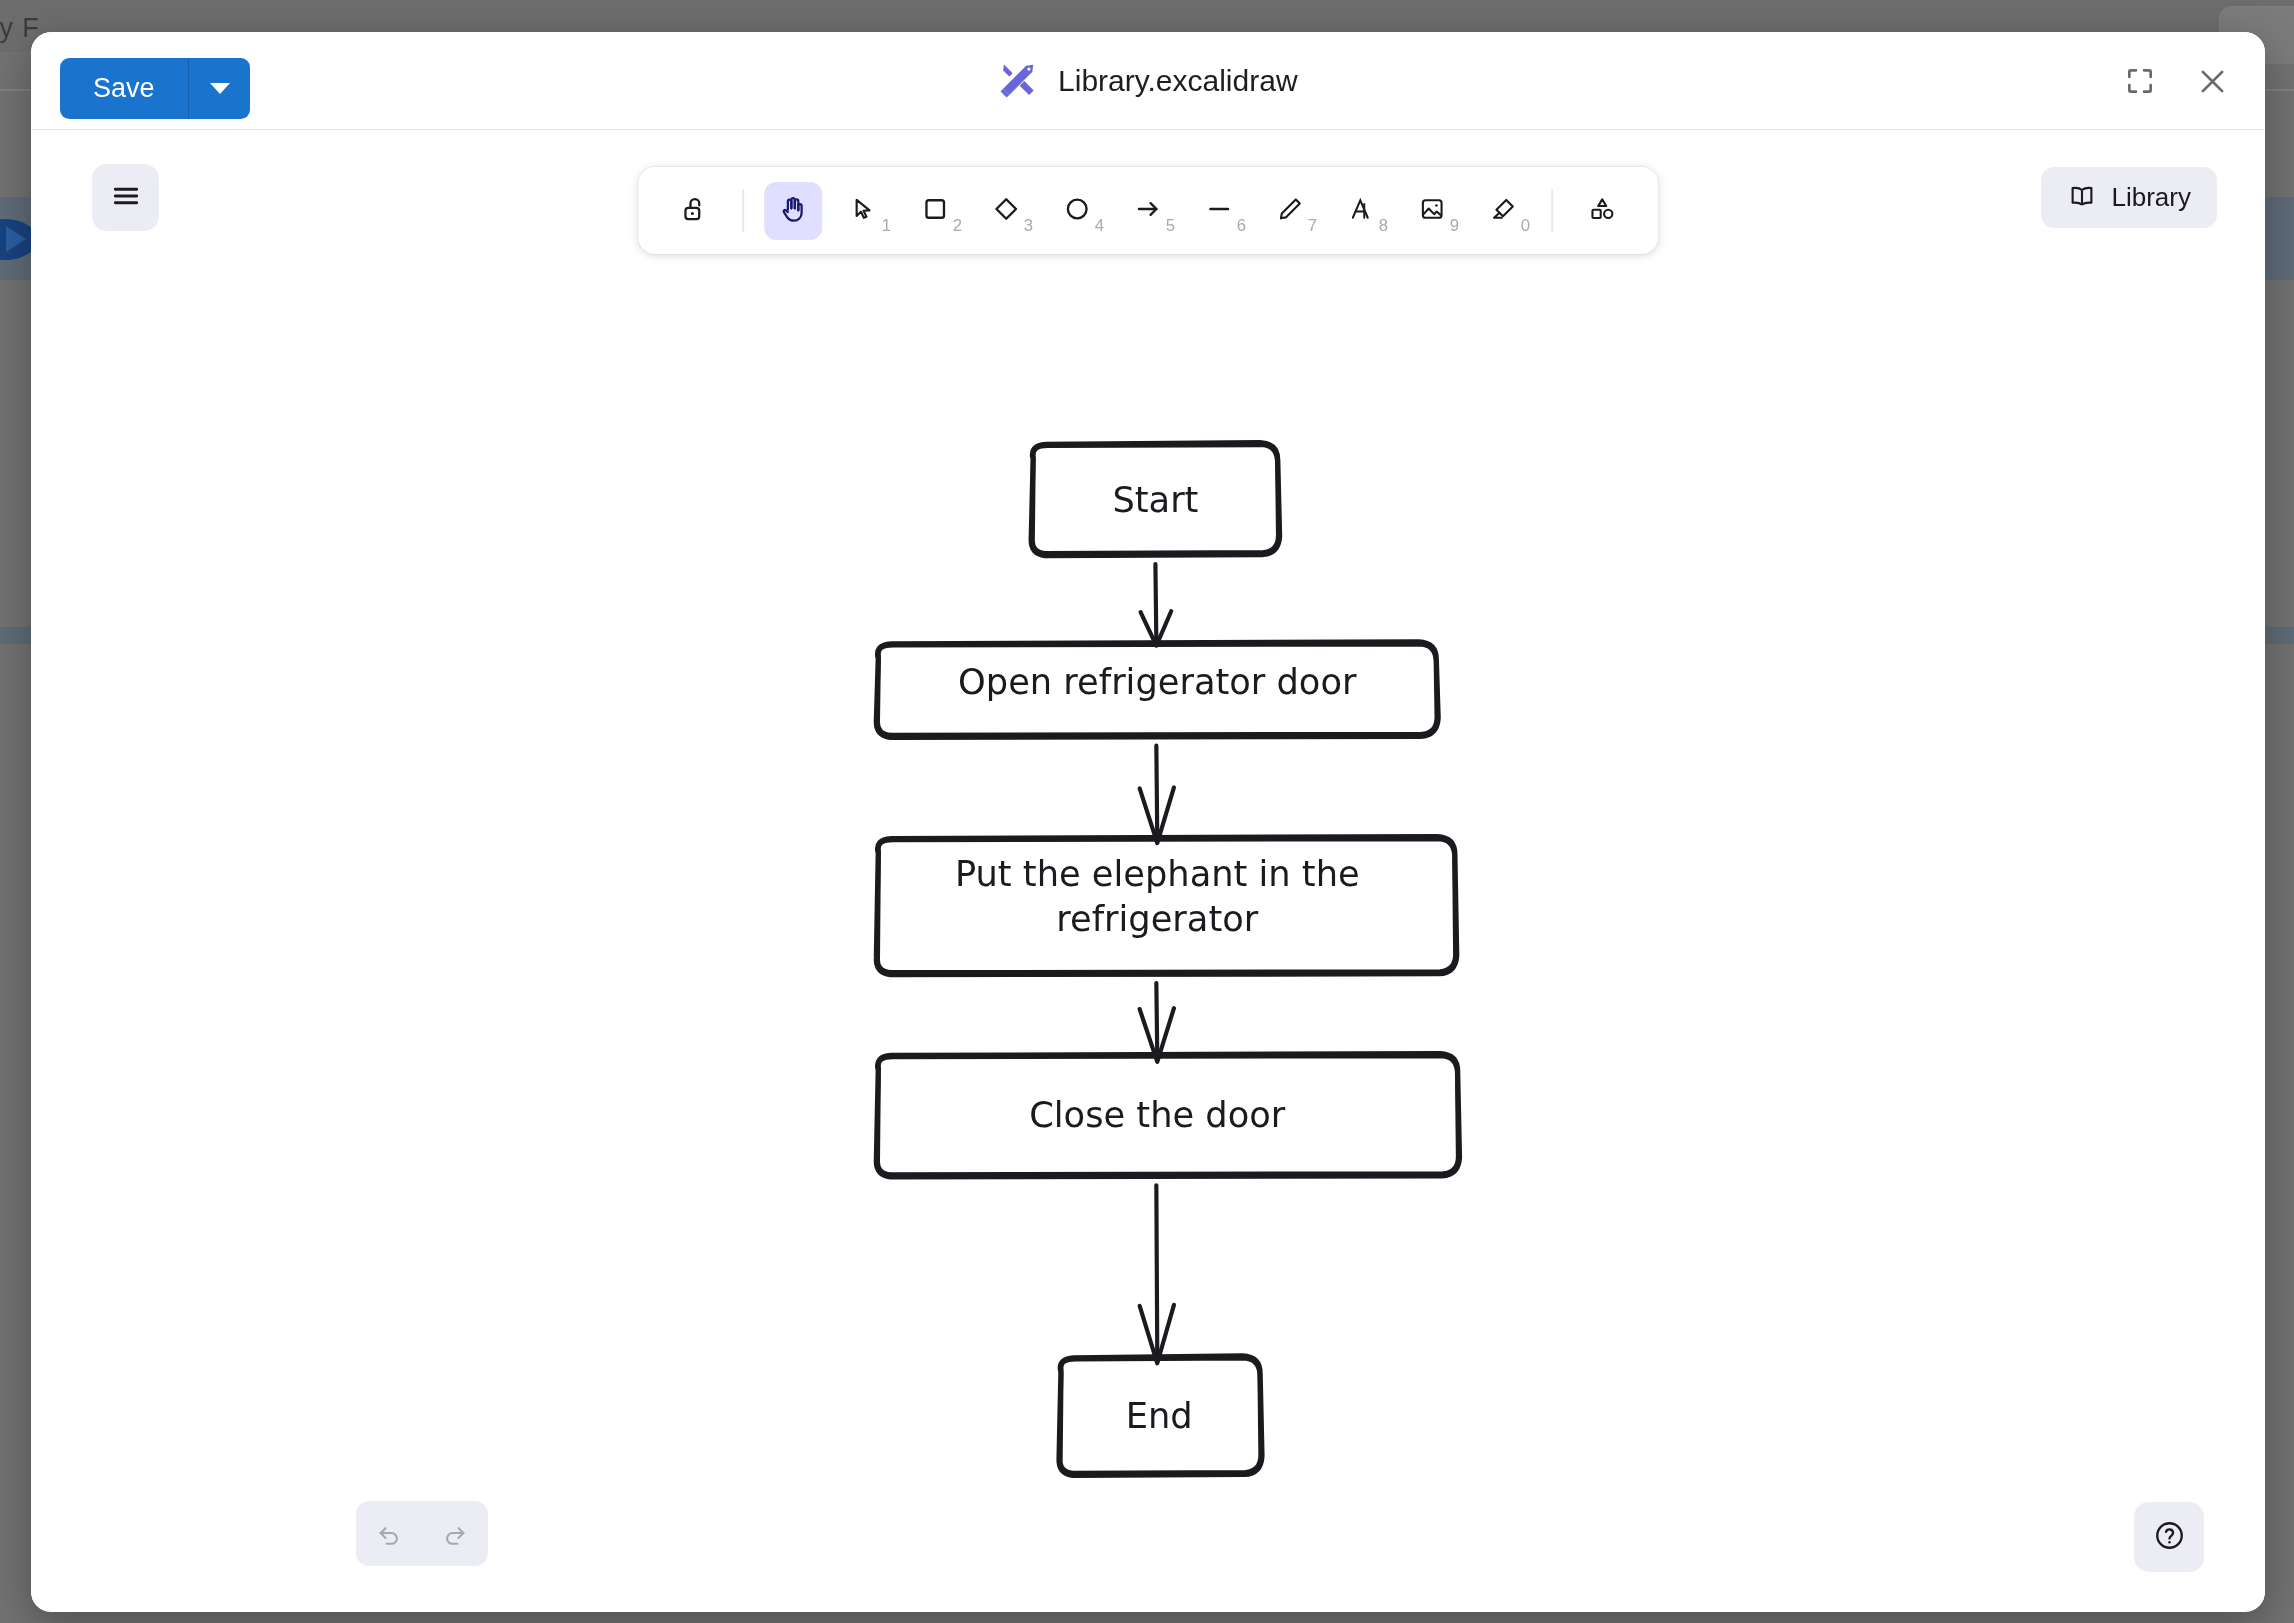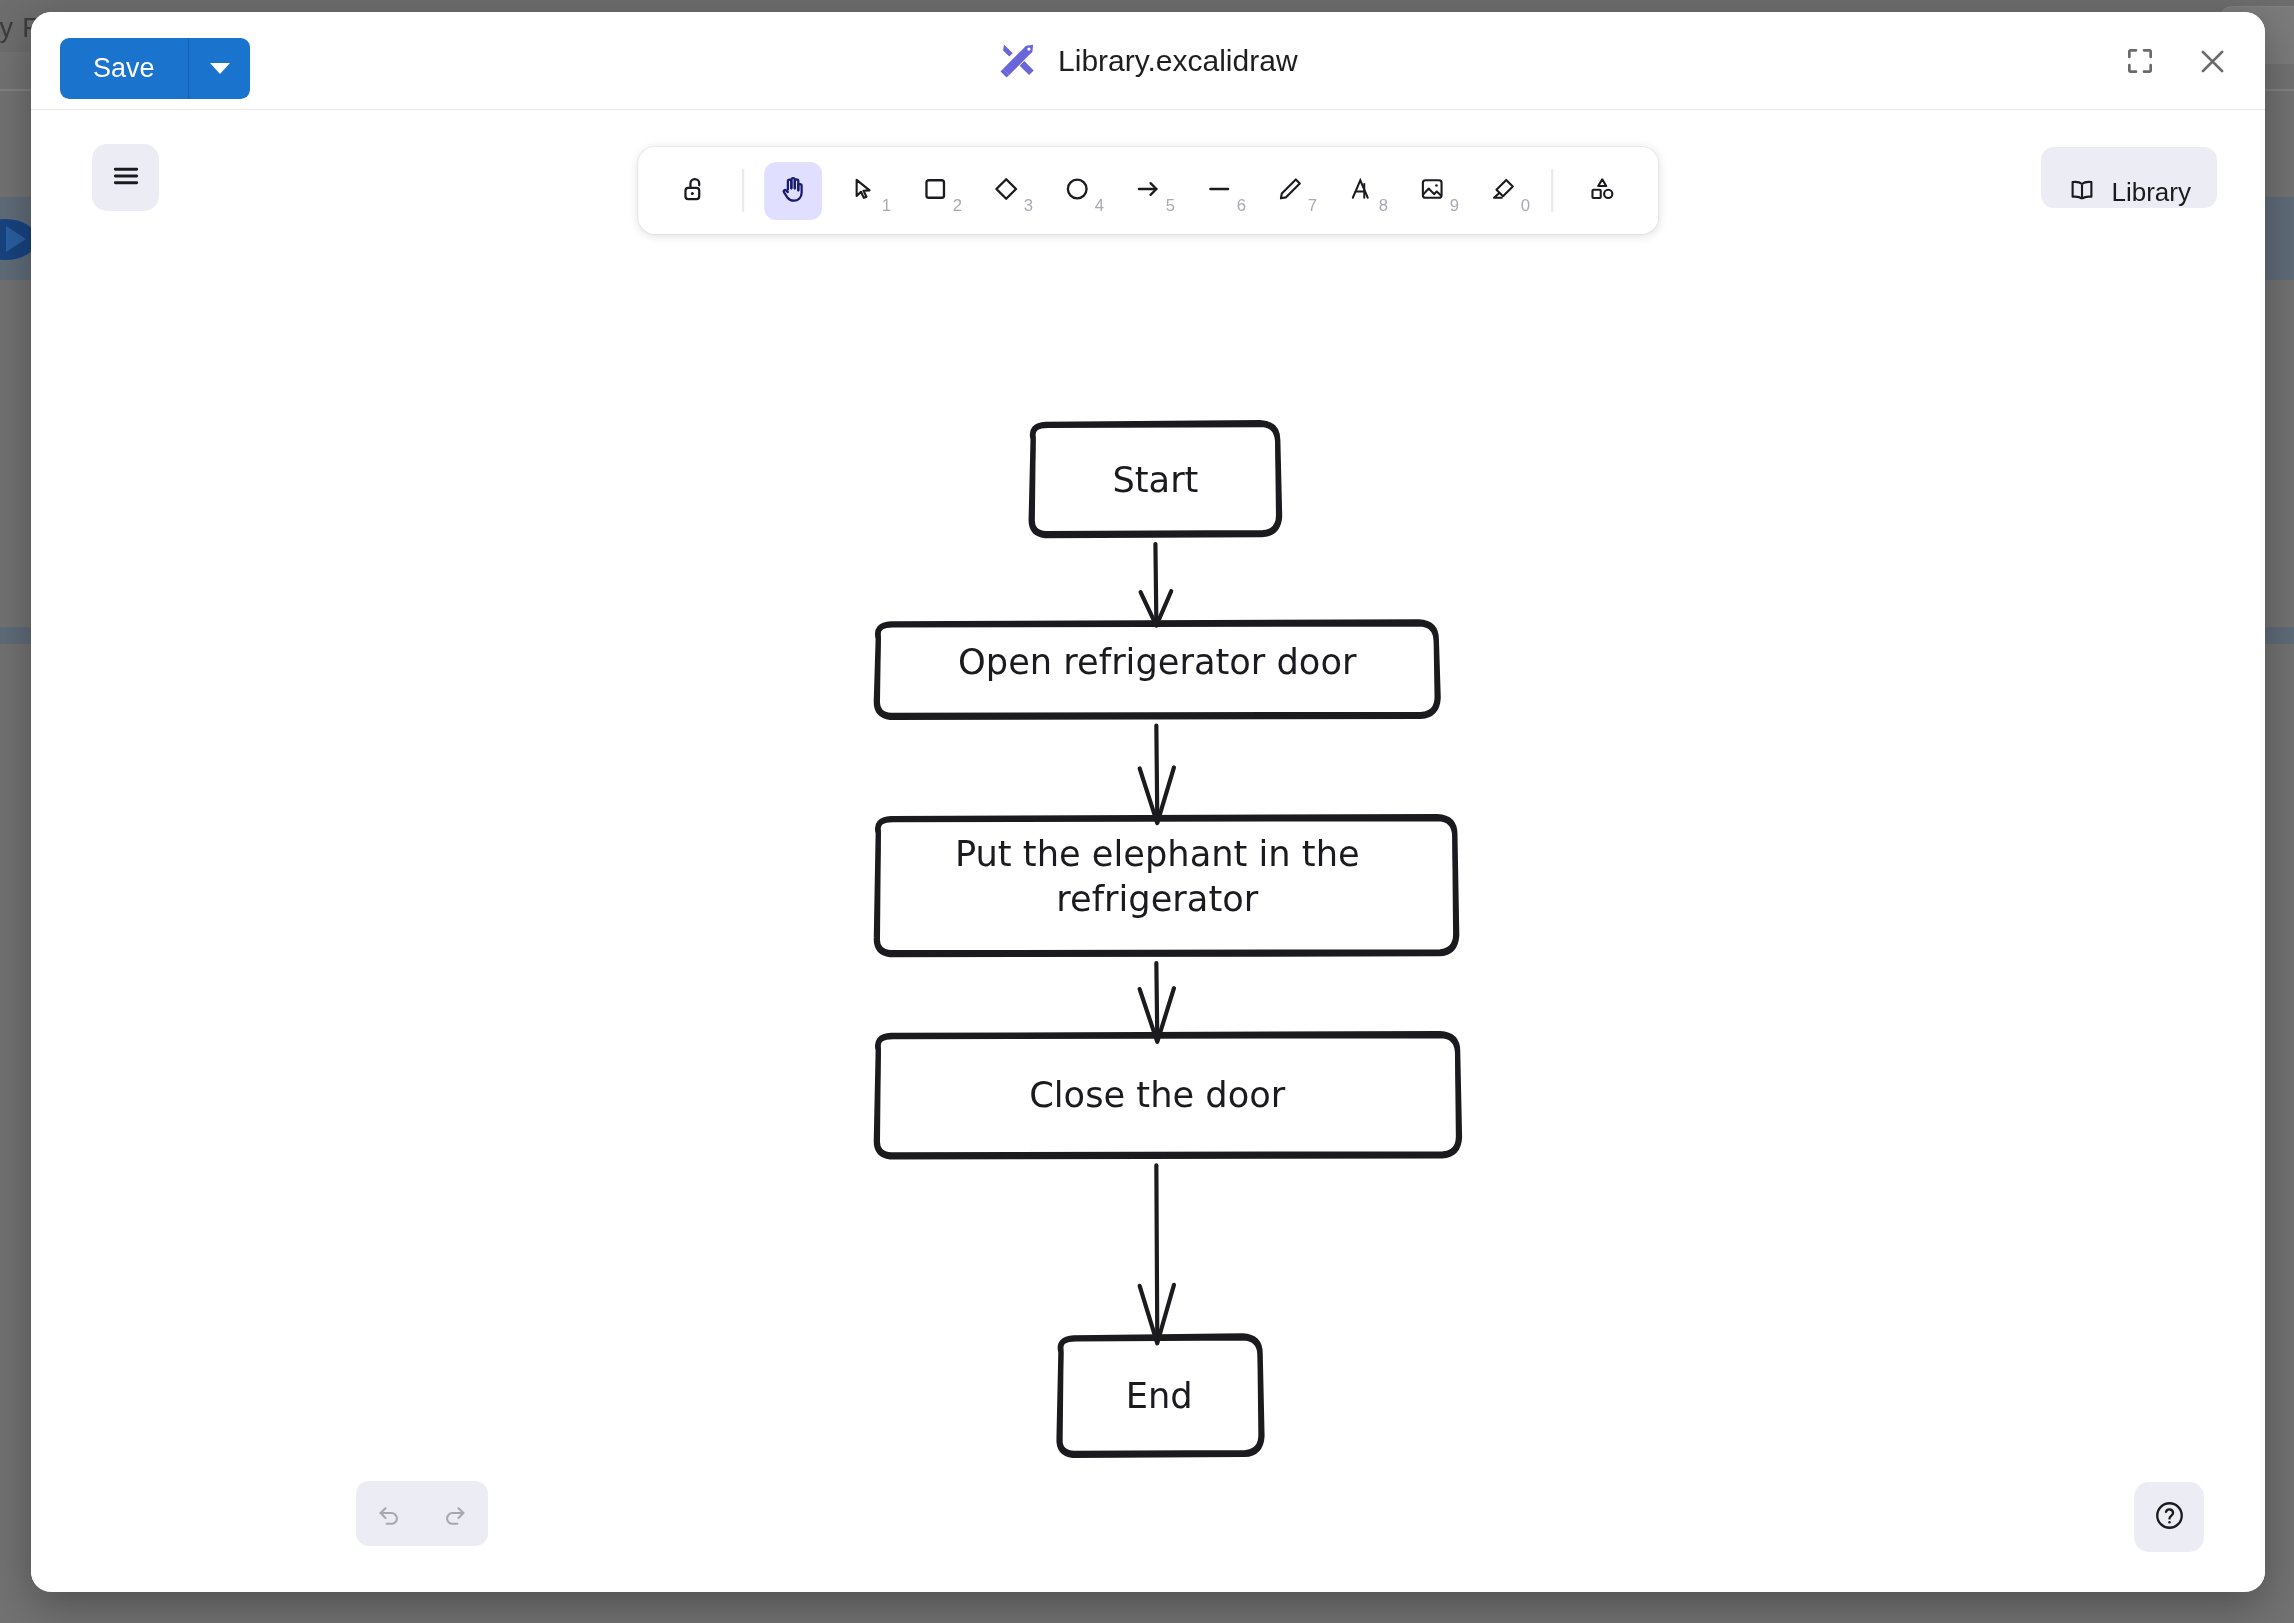--- a/index.html
+++ b/index.html
@@ -46,21 +46,21 @@
     position: absolute; left: 5.6px; top: 226px;
     width: 0; height: 0;
     border-top: 13px solid transparent;
     border-bottom: 13px solid transparent;
     border-left: 20.4px solid #2b5ea0;
   }
 
   
   .modal {
     position: absolute;
-    left: 31px; top: 12px;
+    left: 31px; top: 32px;
     width: 2234px; height: 1580px;
     background: #ffffff;
     border-radius: 20.4px;
     box-shadow: 0 13px 43px rgba(0,0,0,.30);
     overflow: hidden;
   }
 
   
   .header {
     position: relative;
@@ -154,21 +154,21 @@
     font-size: 16.7px; color: #aaa9b4;
     font-family: "Liberation Sans", sans-serif;
   }
   .tb-sep { width: 1.9px; height: 43px; background: #e9e9ee; margin: 0 13px; }
 
   .lib-btn {
     position: absolute; right: 48px; top: 37px;
     height: 61px;
     background: #ececf4;
     border-radius: 13px;
-    display: flex; align-items: flex-end; gap: 15px;
+    display: flex; align-items: center; gap: 15px;
     padding: 0 26px;
     cursor: pointer;
   }
   .lib-label { font-size: 26px; color: #1b1b1f; }
 
   
   .zoom-group {
     position: absolute; left: 67px; bottom: 43px;
     height: 65px; width: 234px;
     background: #ececf4; border-radius: 13px;

